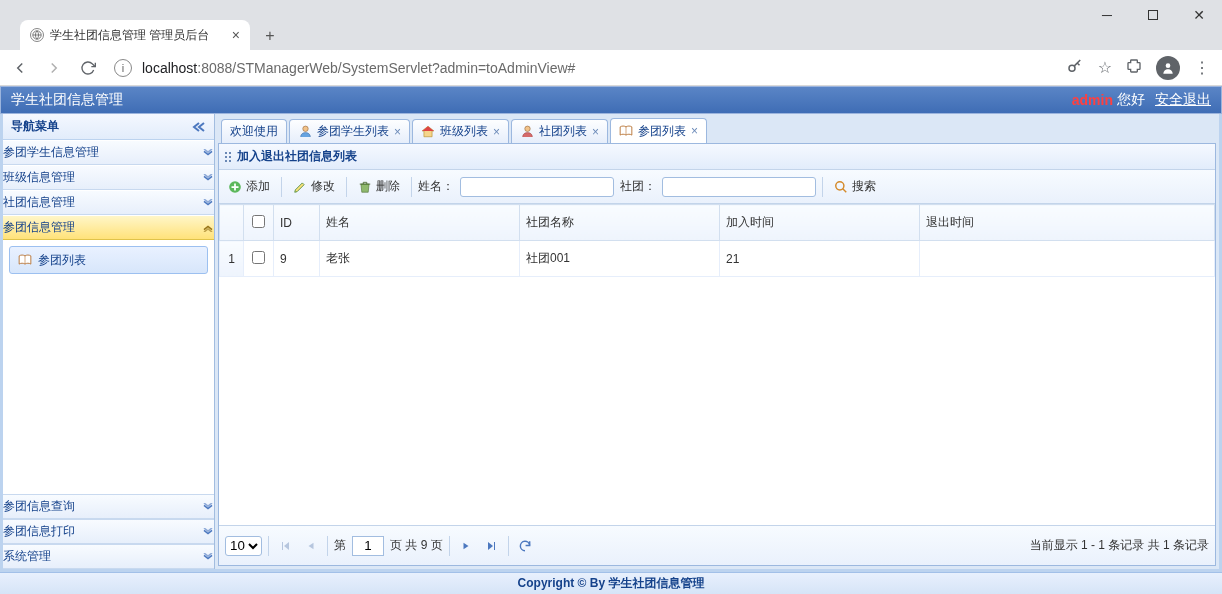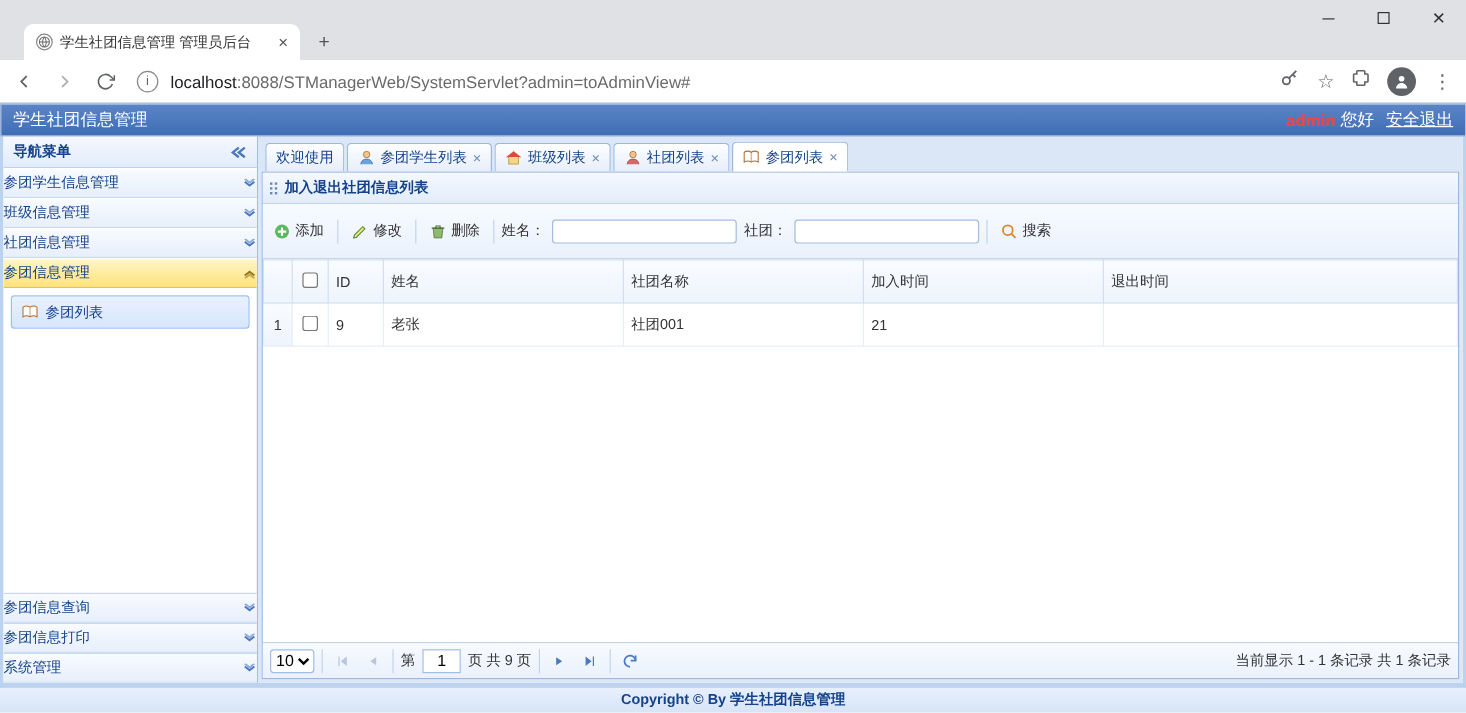--- a/index.html
+++ b/index.html
@@ -51,33 +51,33 @@
   .tab{height:24px; border:1px solid #9cb8df; border-bottom:none; background:linear-gradient(#fdfeff,#e6eefb); border-top-left-radius:4px; border-top-right-radius:4px; display:flex; align-items:center; padding:0 8px; color:#15428b; gap:5px; cursor:pointer; margin-right:2px; font-size:12px;}
   .tab.active{background:#fff; height:25px; position:relative; z-index:2;}
   .tab .x{font-size:12px;color:#6b8ab8;cursor:pointer;}
   .ico{width:14px;height:14px;display:inline-flex;align-items:center;justify-content:center; flex-shrink:0;}
 
   .panel{flex:1; background:#fff; border:1px solid #9cb8df; display:flex; flex-direction:column; min-height:0;}
   .panel-title{height:26px; border-bottom:1px solid #c3d4ea; background:linear-gradient(#f5f9ff,#e2ecfb); display:flex; align-items:center; padding:0 6px; color:#15428b; font-weight:bold; gap:6px;}
   .grip{display:inline-flex; flex-direction:column; gap:2px;}
   .grip span{display:flex; gap:2px;}
   .grip i{width:2px;height:2px;background:#6a88b5;display:block;}
-  .toolbar{height:46px; border-bottom:1px solid #c3d4ea; background:linear-gradient(#f7fbff,#eaf1fc); display:flex; align-items:center; padding:0 4px; gap:6px;}
+  .toolbar{height:34px; border-bottom:1px solid #c3d4ea; background:linear-gradient(#f7fbff,#eaf1fc); display:flex; align-items:center; padding:0 4px; gap:6px;}
   .tb-btn{display:flex; align-items:center; gap:4px; padding:2px 4px; color:#333; cursor:pointer; border:1px solid transparent; border-radius:3px;}
   .tb-sep{width:1px;height:20px;background:#c3d4ea;}
   .tb-label{color:#333;}
   .tb-input{height:20px; border:1px solid #a2bde0; border-radius:3px; width:154px; background:#fff; padding:0 4px;}
   .grid{flex:1; position:relative; overflow:auto;}
   table.data{width:100%; border-collapse:collapse;}
   .data th, .data td{height:36px; text-align:left; padding:0 6px; font-weight:normal;}
   .data thead th{background:linear-gradient(#f9fcff,#eef4fd); border:1px solid #d2dfef;}
   .data tbody td{border:1px solid #e6eefb;}
   .data .rowidx{width:24px; text-align:center; background:linear-gradient(#f9fcff,#eef4fd);}
   .data .chk{width:28px; text-align:center;}
-  .pager{height:30px; border-top:1px solid #c3d4ea; background:linear-gradient(#f7fbff,#eaf1fc); display:flex; align-items:center; padding:0 6px; gap:6px;}
+  .pager{height:40px; border-top:1px solid #c3d4ea; background:linear-gradient(#f7fbff,#eaf1fc); display:flex; align-items:center; padding:0 6px; gap:6px;}
   .pg-sel{height:20px; border:1px solid #a2bde0; border-radius:3px; background:#fff;}
   .pg-sep{width:1px;height:20px;background:#c3d4ea;}
   .pg-btn{width:20px;height:20px;display:flex;align-items:center;justify-content:center;color:#4c78bf;cursor:pointer;}
   .pg-btn.disabled{color:#b6c6de;}
   .pg-input{width:32px;height:20px;border:1px solid #a2bde0;text-align:center;}
   .pg-info{margin-left:auto;color:#333;}
   .footer{height:22px;background:linear-gradient(#e8f0fd,#d6e4f7); border-top:1px solid #a2c0e8; display:flex;align-items:center;justify-content:center; font-weight:bold; color:#15428b;}
 
   input[type=checkbox]{width:13px;height:13px;}
 </style>

